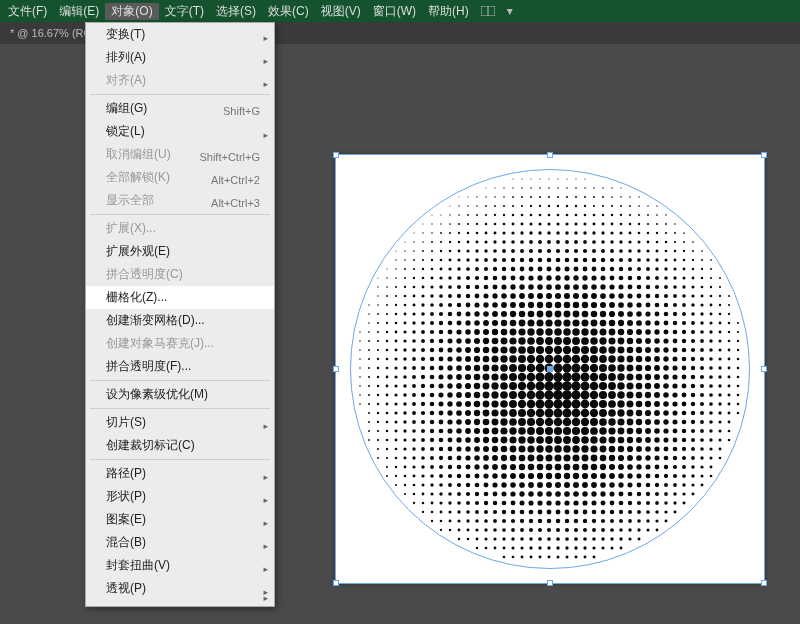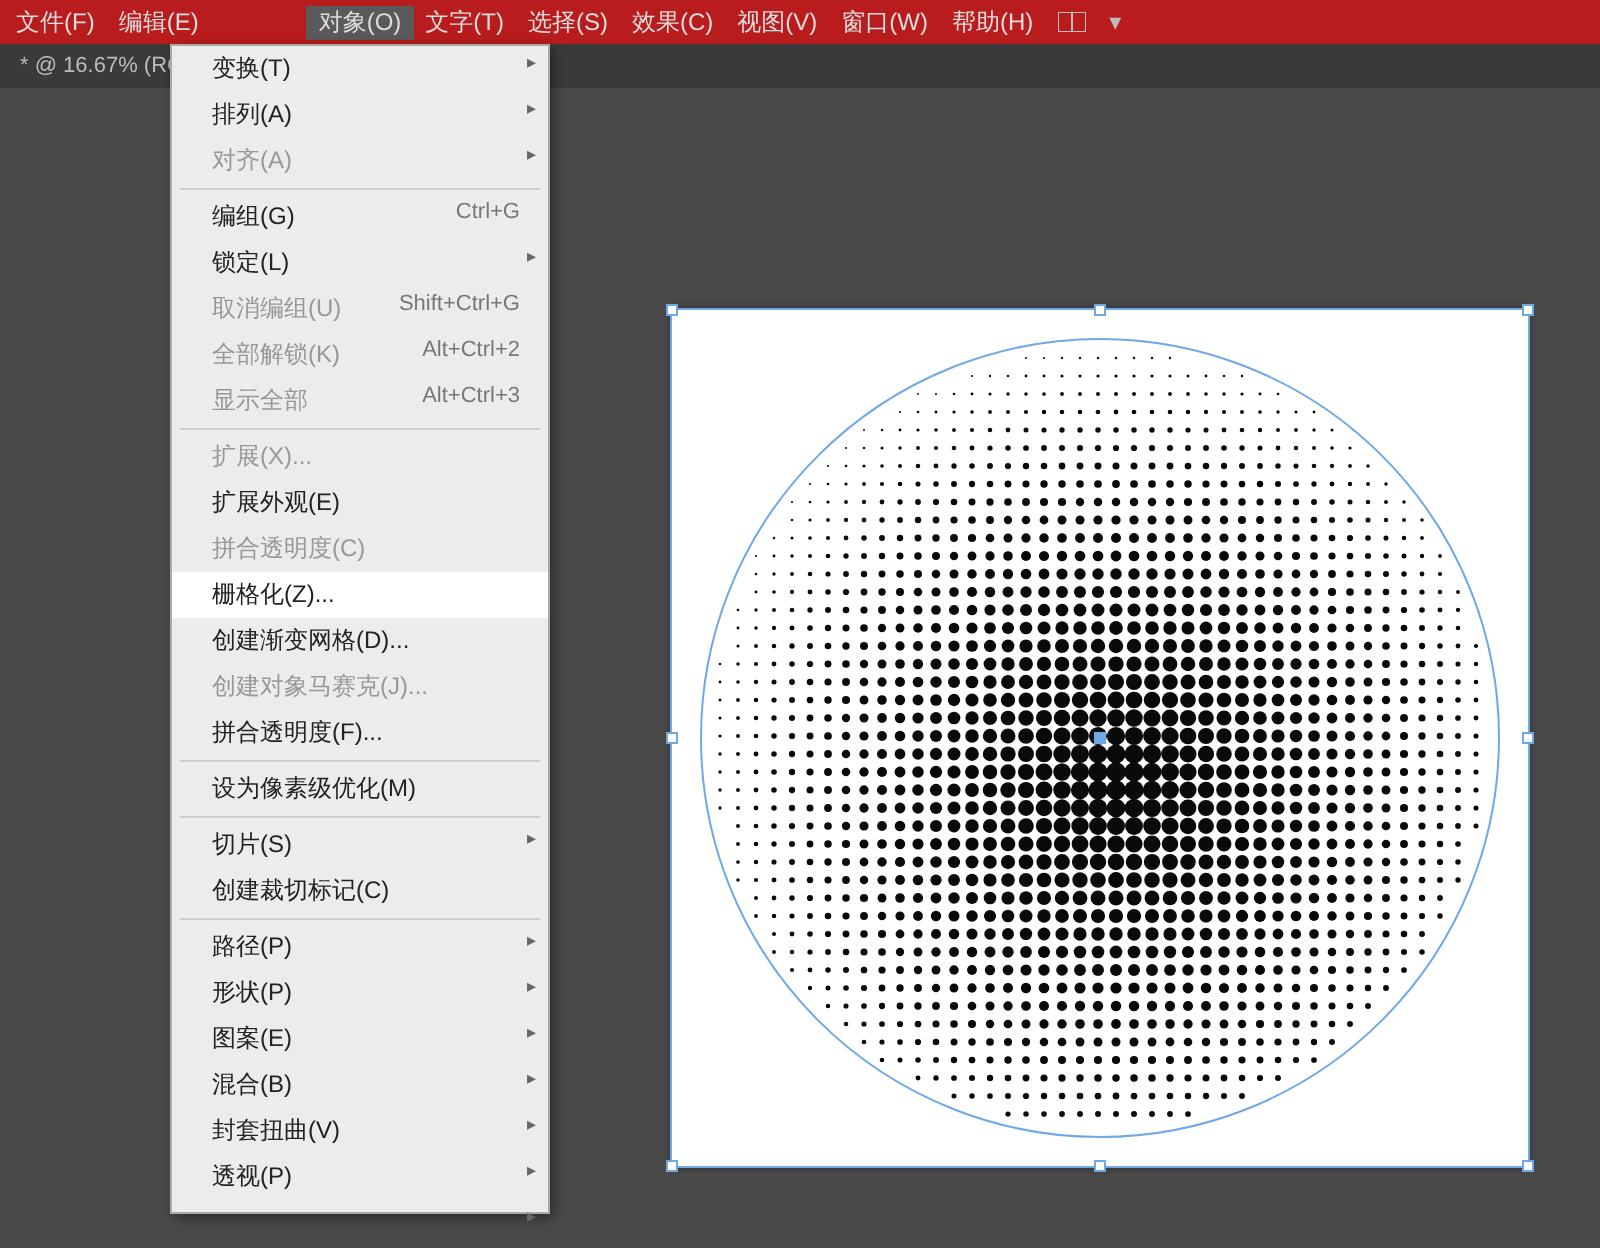--- a/index.html
+++ b/index.html
@@ -1,25 +1,25 @@
 <!DOCTYPE html>
 <html><head>
 <meta charset="utf-8">
 <style>
   * { margin: 0; padding: 0; box-sizing: border-box; font-family: "Microsoft YaHei", sans-serif; }
   body { background: #4a4a4a; width: 800px; height: 624px; overflow: hidden; font-size: 12px; color: #ddd; }
-  .menubar { display: flex; background: #b91c1c; height: 22px; align-items: center; padding-left: 2px; }
+  .menubar { display: flex; background: #14532d; height: 22px; align-items: center; padding-left: 2px; }
   .menubar-item { padding: 0 6px; cursor: default; }
-  .menubar-item.active { background: #5a5a5a; margin-left: 48px; }
+  .menubar-item.active { background: #5a5a5a; }
   .menubar-icon { width: 18px; height: 14px; display: inline-flex; align-items: center; justify-content: center; margin-left: 4px; }
   .tabbar { display: flex; background: #3a3a3a; height: 22px; align-items: center; padding-left: 2px; font-size: 11px; }
   .tab { padding: 0 8px; display: flex; align-items: center; color: #bbb; }
   .tab .x { margin-left: 8px; font-size: 10px; color: #888; }
   .dropdown { position: absolute; left: 85px; top: 22px; width: 190px; background: #ececec; color: #222; box-shadow: 2px 2px 6px rgba(0,0,0,.4); border: 1px solid #aaa; }
-  .dropdown .item { display: flex; justify-content: space-between; padding: 3px 14px 3px 20px; font-size: 12px; cursor: default; position: relative; }
+  .dropdown .item { display: flex; justify-content: space-between; padding: 3px 14px 3px 20px; font-size: 12px; cursor: default; position: relative; align-items: flex-end; }
   .dropdown .item.disabled { color: #989898; }
   .dropdown .item.highlight { background: #ffffff; }
   .dropdown .sep { height: 1px; background: #cfcfcf; margin: 2px 4px; }
   .dropdown .sub::after { content: "▸"; position: absolute; right: 6px; font-size: 9px; color: #666; }
   .shortcut { color: #777; font-size: 11px; }
   .canvas-area { position: absolute; left: 0; top: 44px; right: 0; bottom: 0; background: #4a4a4a; }
   .artboard { position: absolute; left: 335px; top: 110px; width: 430px; height: 430px; background: #fff; box-shadow: 0 0 4px rgba(0,0,0,.4); }
   .sel-outline { position: absolute; left: 335px; top: 110px; width: 430px; height: 430px; border: 1px solid #6ea8e6; }
   .sel-circle { position: absolute; left: 350px; top: 125px; width: 400px; height: 400px; border: 1px solid #6ea8e6; border-radius: 50%; }
   .handle { position: absolute; width: 6px; height: 6px; background: #fff; border: 1px solid #6ea8e6; transform: translate(-50%,-50%); }
@@ -1551,21 +1551,21 @@
     </div>
     <div class="item sub">
       <span>排列(A)</span>
     </div>
     <div class="item sub disabled">
       <span>对齐(A)</span>
     </div>
     <div class="sep"></div>
     <div class="item">
       <span>编组(G)</span>
-      <span class="shortcut">Ctrl+G</span>
+      <span class="shortcut">Shift+G</span>
     </div>
     <div class="item sub">
       <span>锁定(L)</span>
     </div>
     <div class="item disabled">
       <span>取消编组(U)</span>
       <span class="shortcut">Shift+Ctrl+G</span>
     </div>
     <div class="item disabled">
       <span>全部解锁(K)</span>

